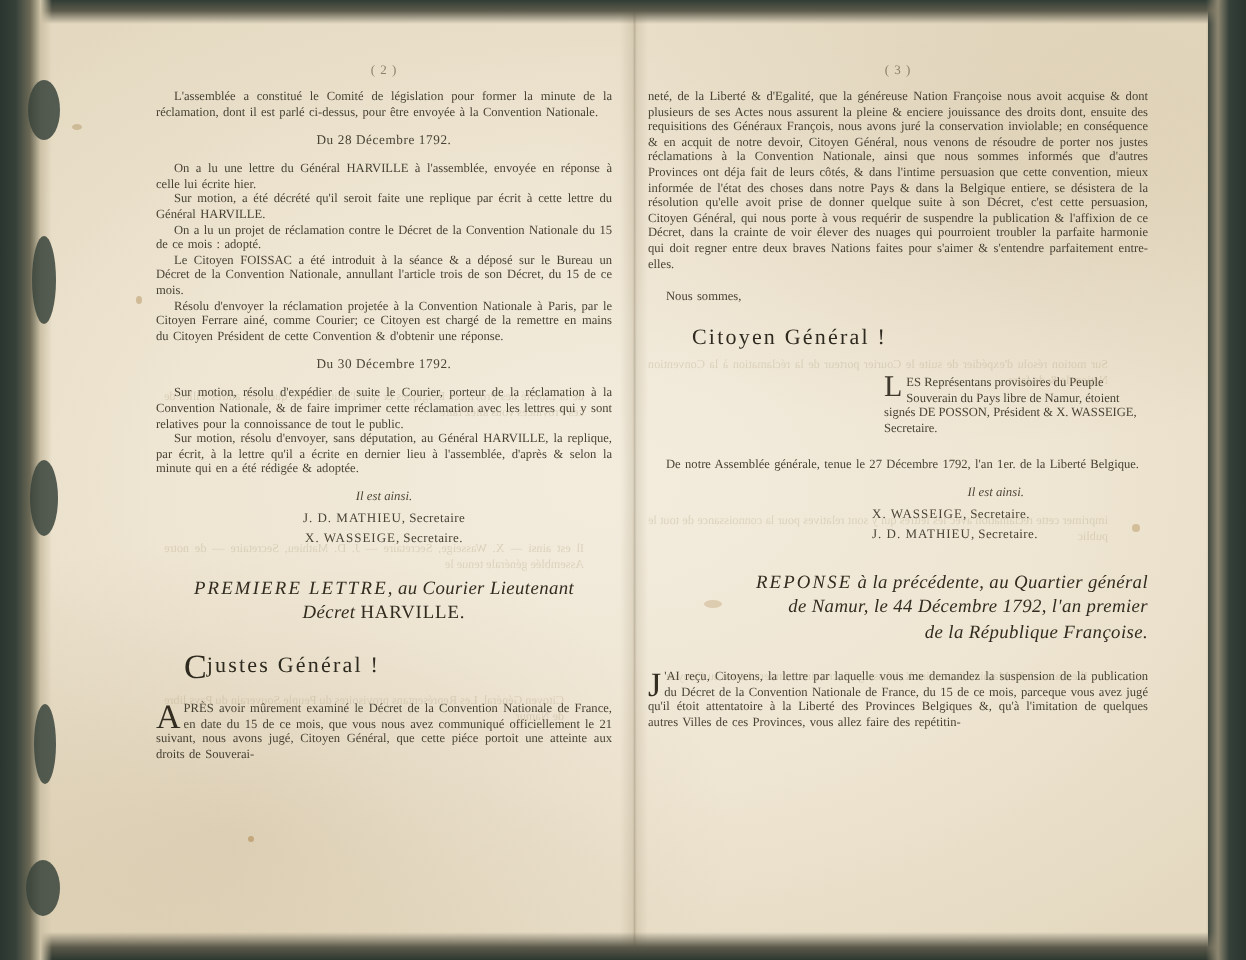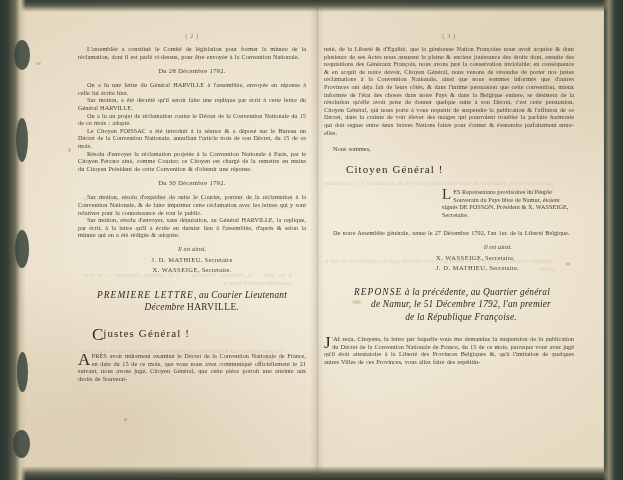--- a/index.html
+++ b/index.html
@@ -153,21 +153,21 @@
       <span class="nm">J. D. MATHIEU</span><span>, Secretaire</span>
     </div>
     <div class="sig">
       <span class="nm">X. WASSEIGE</span><span>, Secretaire.</span>
     </div>
 
     <div style="height:12px"></div>
 
     <div class="title-it">
       <span class="rom">PREMIERE LETTRE</span><span>, au Courier Lieutenant</span><br>
-      <span>Décembre </span><span class="sc" style="font-style:normal">HARVILLE.</span>
+      <span>Décret </span><span class="sc" style="font-style:normal">HARVILLE.</span>
     </div>
 
     <div style="height:13px"></div>
 
     <div class="salut">
       <span class="dc">C</span><span>justes Général !</span>
     </div>
 
     <div style="height:11px"></div>
 
@@ -207,23 +207,23 @@
 
     <div class="sig" style="text-align:left;padding-left:112px">
       <span class="nm">X. WASSEIGE</span><span>, Secretaire.</span>
     </div>
     <div class="sig" style="text-align:left;padding-left:112px">
       <span class="nm">J. D. MATHIEU</span><span>, Secretaire.</span>
     </div>
 
     <div style="height:11px"></div>
 
-    <div class="title-it" style="text-align:center;padding-left:6px">
+    <div class="title-it" style="text-align:right;padding-left:6px">
       <span class="rom">REPONSE</span><span> à la précédente, au Quartier général</span><br>
-      <span style="padding-left:18px;display:inline-block">de Namur, le 51 Décembre 1792, l'an premier</span><br>
+      <span style="padding-left:18px;display:inline-block">de Namur, le 44 Décembre 1792, l'an premier</span><br>
       <span style="padding-left:18px;display:inline-block">de la République Françoise.</span>
     </div>
 
     <div style="height:12px"></div>
 
     <div class="dropwrap">
       <span class="cap">J</span>
       <p>'AI reçu, Citoyens, la lettre par laquelle vous me demandez la suspension de la publication du Décret de la Convention Nationale de France, du 15 de ce mois, parceque vous avez jugé qu'il étoit attentatoire à la Liberté des Provinces Belgiques &amp;, qu'à l'imitation de quelques autres Villes de ces Provinces, vous allez faire des repétitin-</p>
     </div>
 

